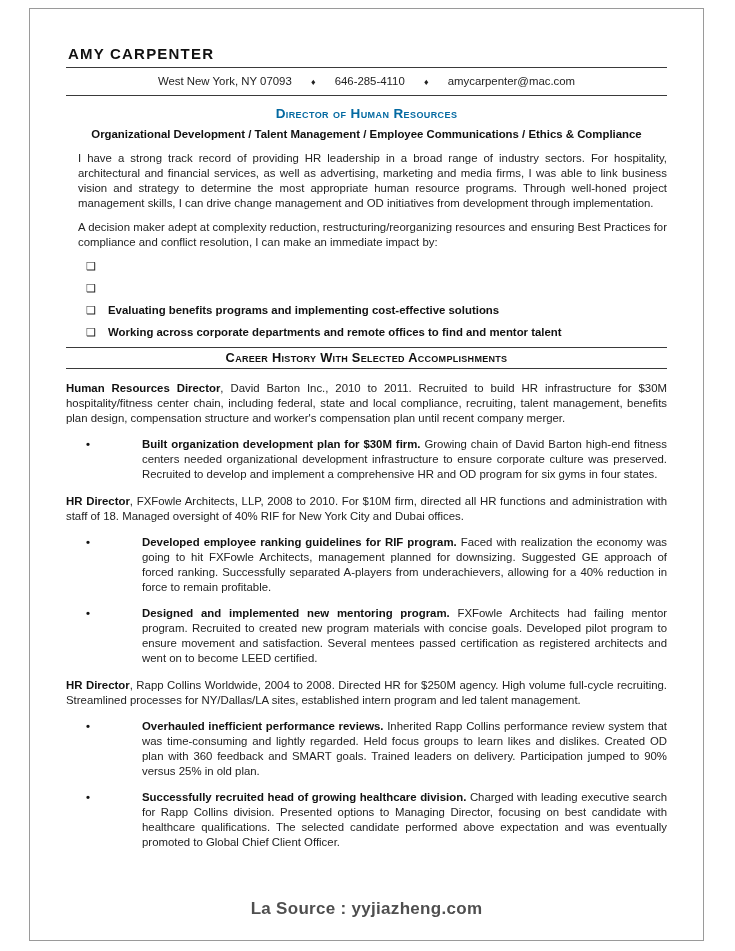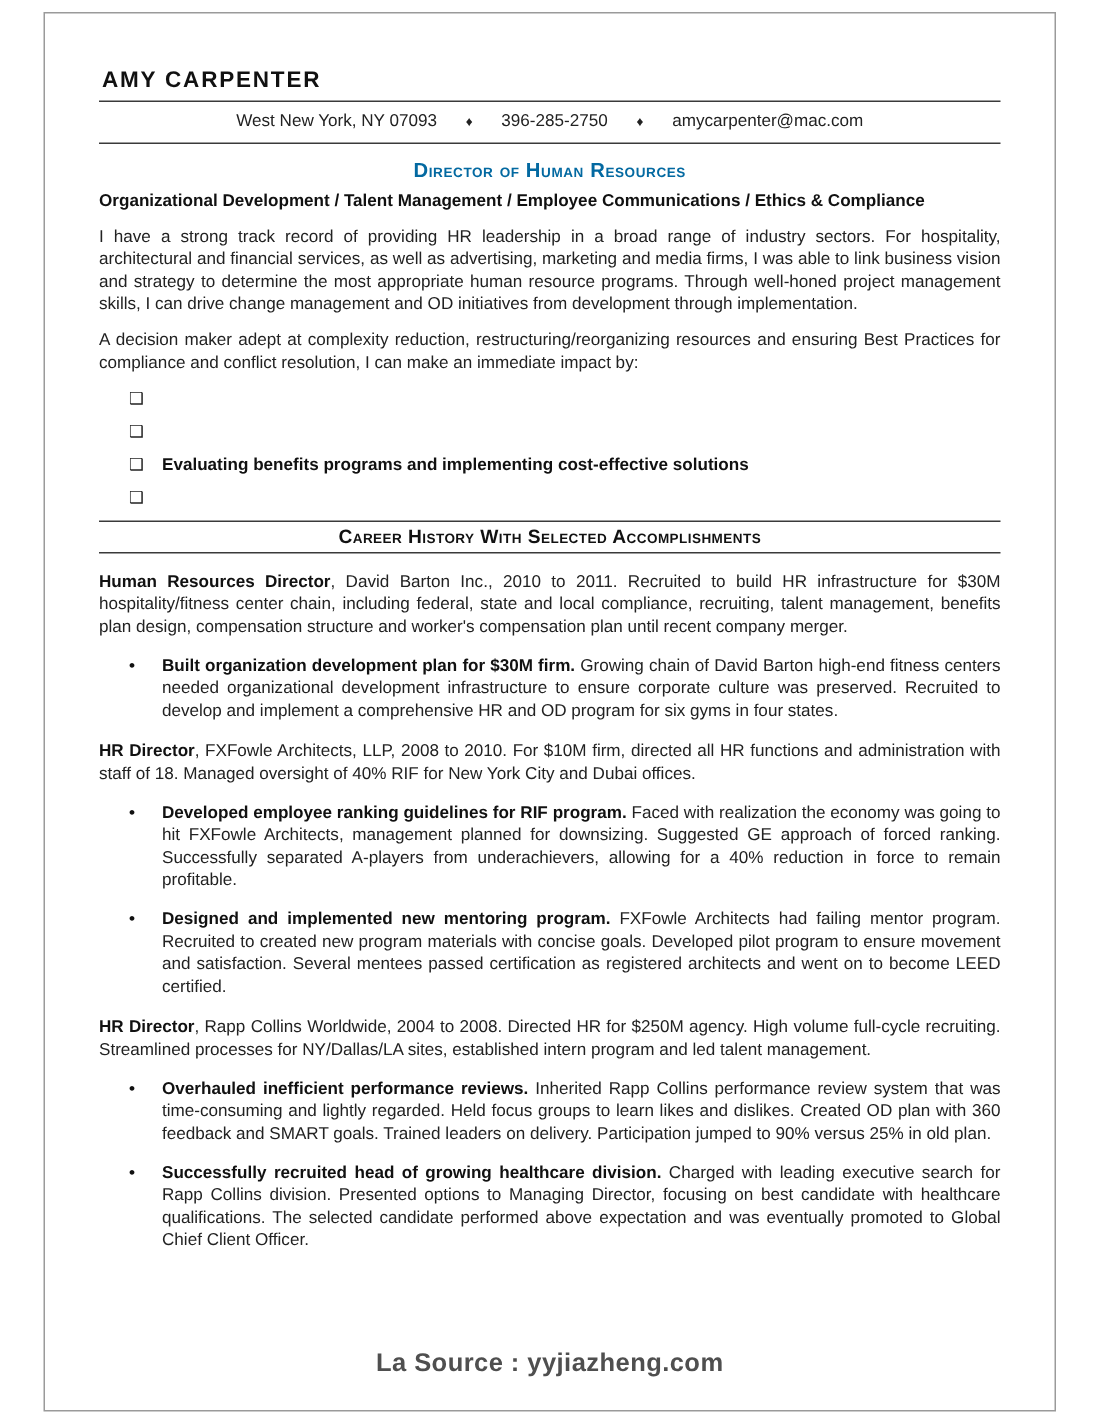--- a/index.html
+++ b/index.html
@@ -53,32 +53,32 @@
   .doc-title {
     text-align: center;
     font-weight: bold;
     font-variant: small-caps;
     font-size: 13.5px;
     letter-spacing: 0.4px;
     margin-top: 10px;
     color: #0369a1;
   }
   .skills-line {
-    text-align: left;
+    text-align: center;
     font-weight: bold;
     font-size: 11.4px;
     line-height: 15px;
     color: #111;
   }
   .skills-block { margin-top: 6px; }
   .para {
     font-size: 11.4px;
     line-height: 15px;
     text-align: justify;
-    margin: 9px 0 0 0;
+    margin: 9px 0 0 12px;
     color: #222;
   }
   .impact-list {
     list-style: none;
     margin: 9px 0 0 0;
     padding: 0;
   }
   .impact-item {
     display: flex;
     margin: 0 0 7px 0;
@@ -128,20 +128,21 @@
     font-weight: bold;
     font-size: 11.4px;
     line-height: 15px;
     color: #111;
   }
   .job-bullet-body {
     font-size: 11.4px;
     line-height: 15px;
     text-align: justify;
     color: #222;
+    margin-left: 34px;
   }
   .job-bullet-lead { font-weight: bold; color: #111; }
   .footer {
     position: absolute;
     left: 0;
     bottom: 21px;
     width: 100%;
     text-align: center;
     font-weight: bold;
     font-size: 17px;
@@ -154,21 +155,21 @@
 
 <div class="canvas">
   <div class="page">
 
     <div class="name">AMY CARPENTER</div>
     <hr class="rule">
 
     <div class="contact">
       <span>West New York, NY 07093</span>
       <span class="diamond">♦</span>
-      <span>396-285-2750</span>
+      <span>646-285-4110</span>
       <span class="diamond">♦</span>
       <span>amycarpenter@mac.com</span>
     </div>
     <hr class="rule">
 
     <div class="doc-title">Director of Human Resources</div>
 
     <div class="skills-block">
       <div class="skills-line">Organizational Development / Talent Management / Employee Communications / Ethics &amp; Compliance</div>
     </div>
@@ -182,20 +183,21 @@
       </li>
       <li class="impact-item">
         <span class="impact-marker">❑</span>
       </li>
       <li class="impact-item">
         <span class="impact-marker">❑</span>
         <span class="impact-text">Evaluating benefits programs and implementing cost-effective solutions</span>
       </li>
       <li class="impact-item">
         <span class="impact-marker">❑</span>
+        <span class="impact-text">Working across corporate departments and remote offices to find and mentor talent</span>
       </li>
     </ul>
 
     <div class="section-head">Career History With Selected Accomplishments</div>
 
     <p class="job-para">
       <span class="job-title">Human Resources Director</span><span>, David Barton Inc., 2010 to 2011. Recruited to build HR infrastructure for $30M hospitality/fitness center chain, including federal, state and local compliance, recruiting, talent management, benefits plan design, compensation structure and worker's compensation plan until recent company merger.</span>
     </p>
     <div class="job-bullet">
       <span class="job-bullet-marker">•</span>

